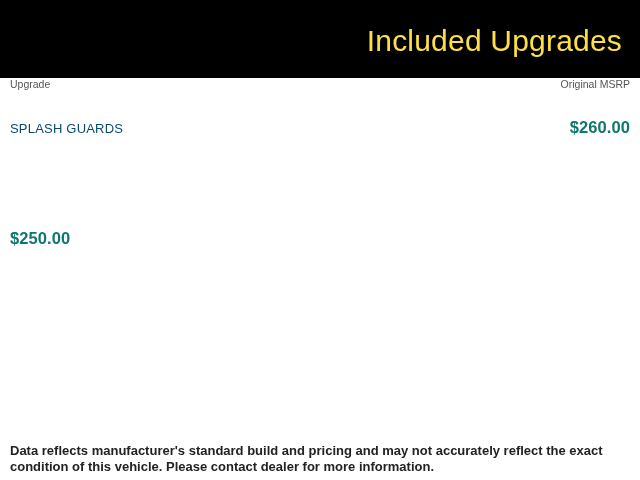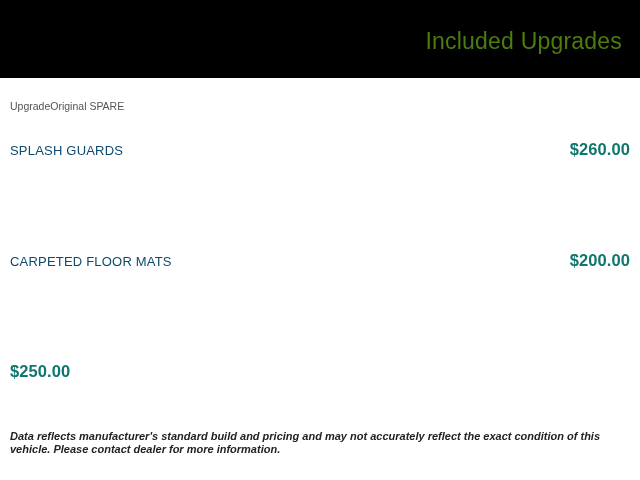--- a/index.html
+++ b/index.html
@@ -20,34 +20,34 @@
   .header {
     width: 100%;
     height: 78px;
     background: #000000;
     display: flex;
     align-items: center;
     justify-content: flex-end;
     padding-right: 18px;
   }
   .header-title {
-    color: #4d7c0f;
-    font-size: 23px;
+    color: #fde047;
+    font-size: 30px;
     font-weight: 400;
     letter-spacing: 0.2px;
     line-height: 1;
     padding-top: 4px;
   }
   .content {
     padding: 0 10px;
   }
   .col-head {
     display: flex;
+    justify-content: space-between;
     align-items: baseline;
-    margin-top: 22px;
   }
   .col-head span {
     font-size: 10.5px;
     color: #555555;
     font-weight: 400;
   }
   .rows {
     margin-top: 28px;
   }
   .row {
@@ -65,55 +65,50 @@
   .row-price {
     font-size: 16.5px;
     font-weight: bold;
     color: #0f766e;
     letter-spacing: 0.1px;
   }
   .disclaimer {
     position: absolute;
     left: 10px;
     right: 10px;
-    top: 430px;
-    font-size: 11px;
-    font-style: italic;
+    top: 443px;
+    font-size: 13px;
     color: #222222;
     font-weight: bold;
     line-height: 1.2;
   }
 </style>
 </head>
 <body>
 
 <div class="page">
 
   <div class="header">
     <div class="header-title">Included Upgrades</div>
   </div>
 
   <div class="content">
 
     <div class="col-head">
       <span>Upgrade</span>
-      <span>Original SPARE</span>
+      <span>Original MSRP</span>
     </div>
 
     <div class="rows">
 
       <div class="row">
         <div class="row-label">SPLASH GUARDS</div>
         <div class="row-price">$260.00</div>
       </div>
 
-      <div class="row">
-        <div class="row-label">CARPETED FLOOR MATS</div>
-        <div class="row-price">$200.00</div>
-      </div>
 
       <div class="row">
         <div class="row-price">$250.00</div>
       </div>
 
     </div>
   </div>
 
   <div class="disclaimer">Data reflects manufacturer's standard build and pricing and may not accurately reflect the exact condition of this vehicle. Please contact dealer for more information.</div>
 

